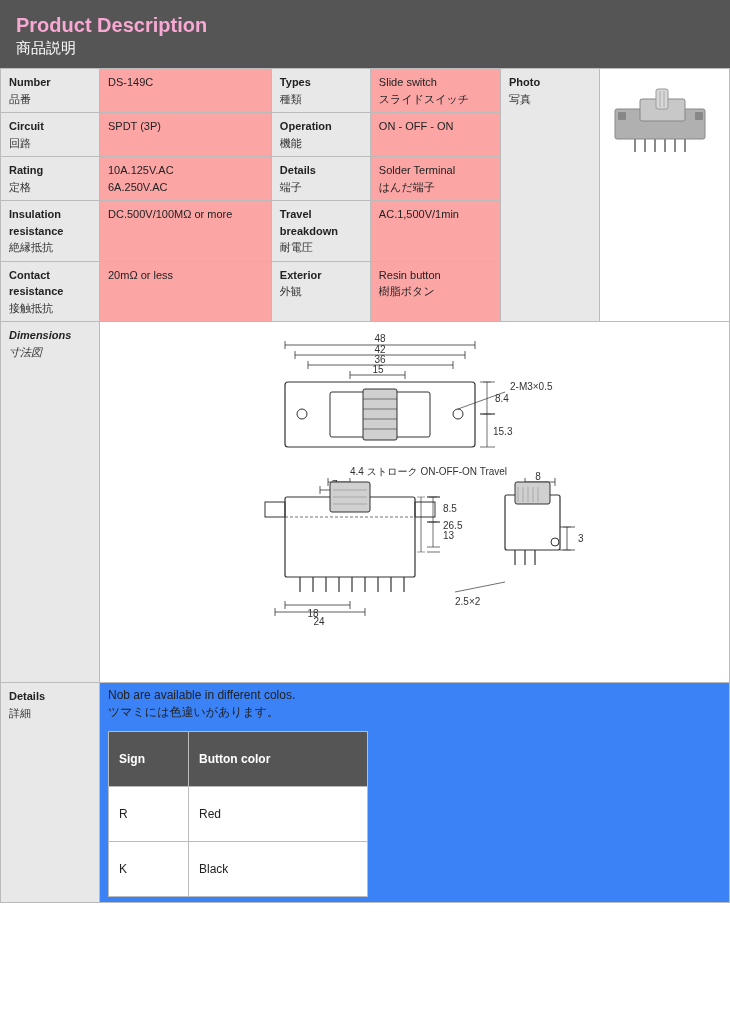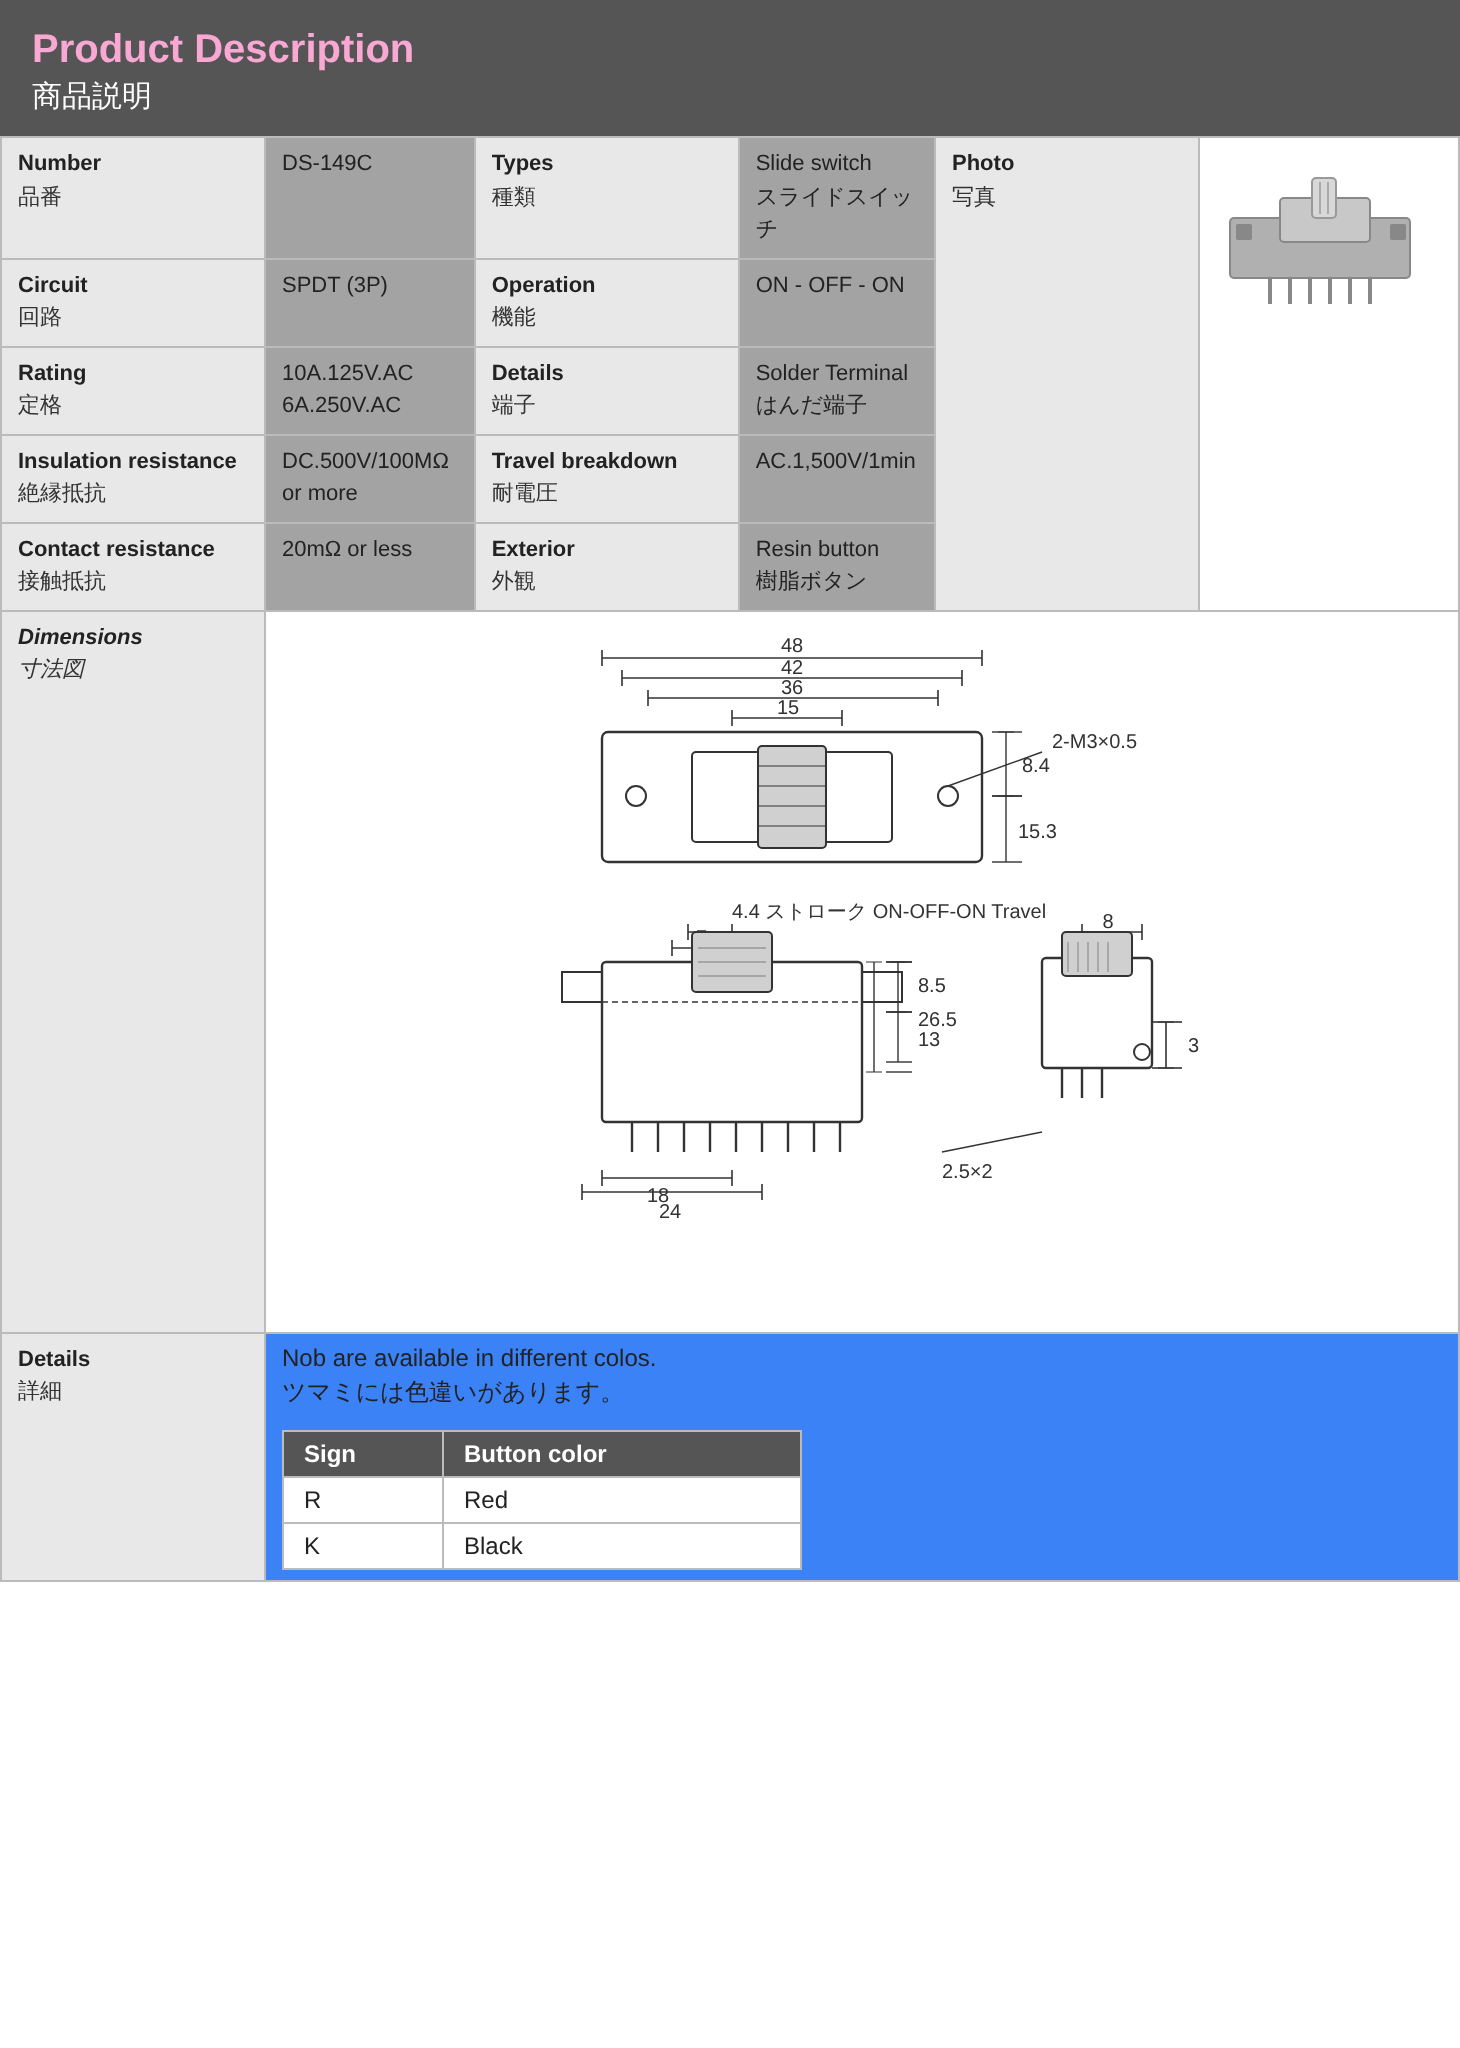--- a/index.html
+++ b/index.html
@@ -33,29 +33,29 @@
       border-collapse: collapse;
     }
     .main-table td, .main-table th {
       border: 1px solid #bbb;
       padding: 5px 8px;
       vertical-align: top;
     }
 
     .label-cell {
       background: #e8e8e8;
-      width: 132px;
+      width: 99px;
       font-size: 11px;
       line-height: 1.5;
     }
     .label-cell .en { font-weight: bold; }
     .label-cell .ja { color: #333; }
 
     .value-cell {
-      background: #a3a3a3;
+      background: #fca5a5;
       font-size: 11px;
       line-height: 1.5;
       margin-left: 25px;
     }
 
     .photo-cell {
       background: #fff;
       text-align: center;
       vertical-align: middle;
       width: 130px;
@@ -74,21 +74,21 @@
       font-size: 12px;
     }
 
     .sign-table {
       border-collapse: collapse;
       margin-top: 10px;
       width: 260px;
     }
     .sign-table td, .sign-table th {
       border: 1px solid #bbb;
-      padding: 4px 10px;
+      padding: 20px 10px;
       font-size: 12px;
     }
     .sign-table thead td {
       background: #555;
       color: #fff;
       font-weight: bold;
     }
     .sign-table tbody tr td {
       background: #fff;
     }

